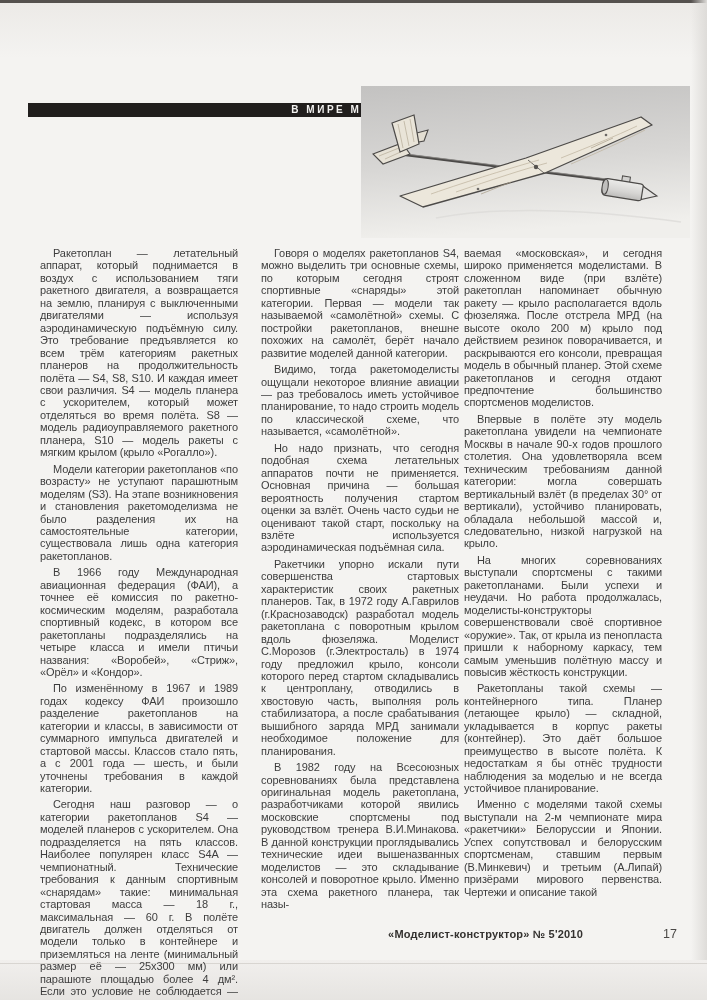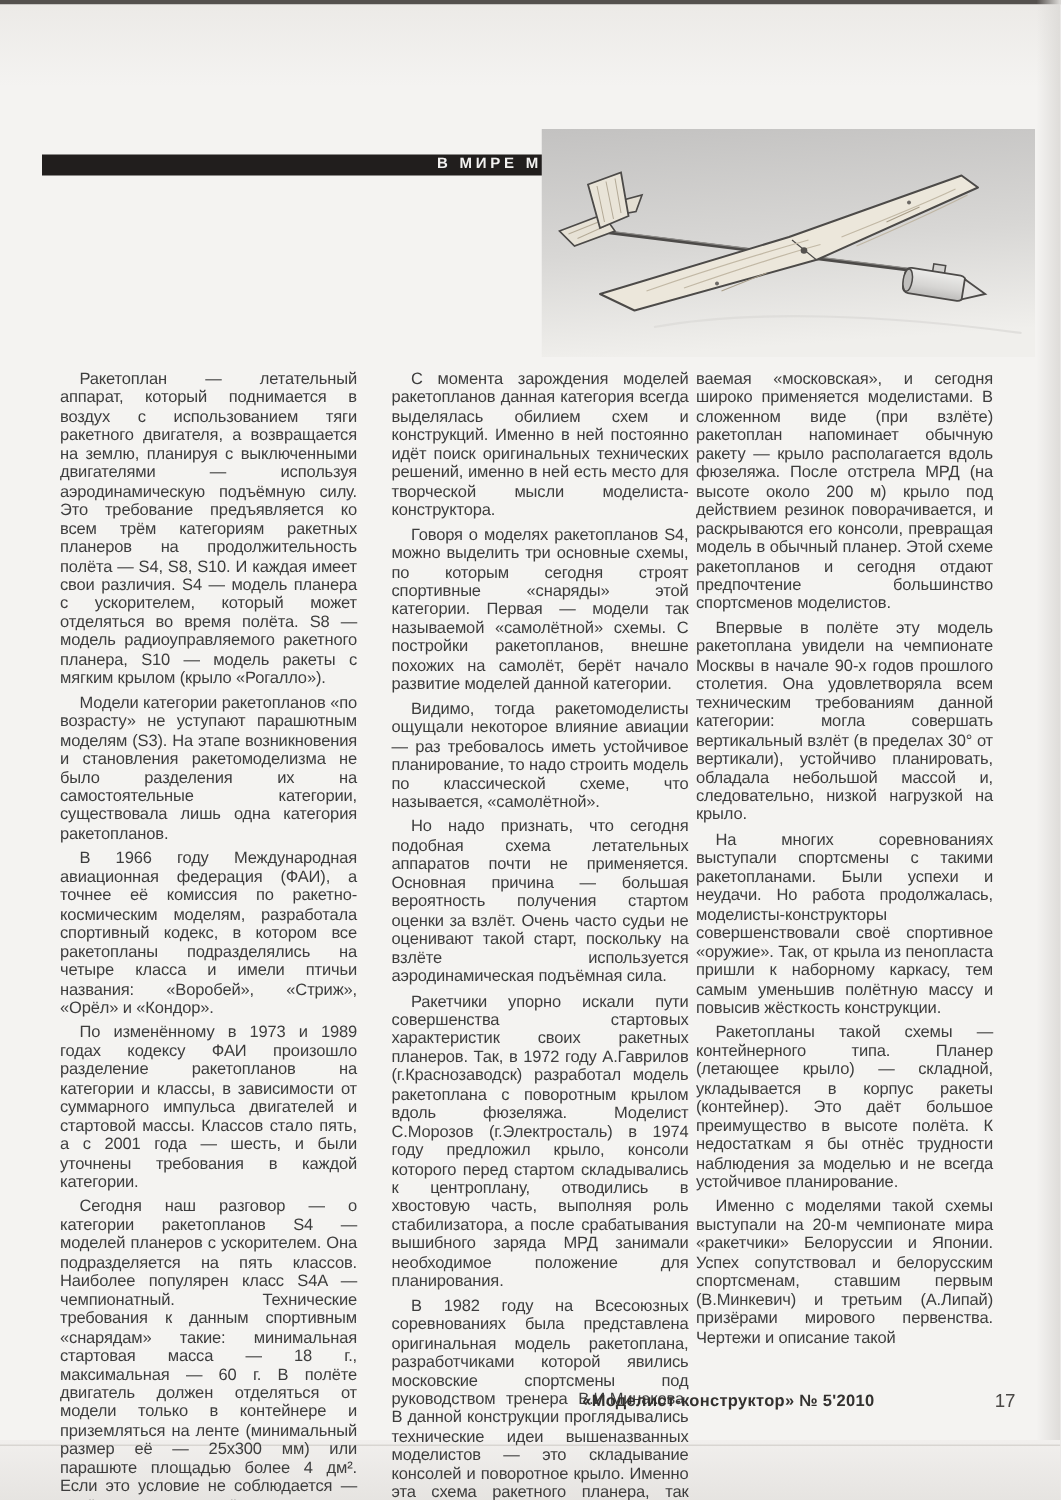--- a/index.html
+++ b/index.html
@@ -120,37 +120,36 @@
       <circle cx="175" cy="81" r="2.2" fill="#55524f"></circle>
       <circle cx="245" cy="49" r="1.3" fill="#6b6865"></circle>
       <circle cx="117" cy="103" r="1.3" fill="#6b6865"></circle>
     </svg>
   </div>
 
   <div class="col col-1">
     <p>Ракетоплан — летательный аппарат, который поднимается в воздух с использованием тяги ракетного двигателя, а возвращается на землю, планируя с выключенными двигателями — используя аэродинамическую подъёмную силу. Это требование предъявляется ко всем трём категориям ракетных планеров на продолжительность полёта — S4, S8, S10. И каждая имеет свои различия. S4 — модель планера с ускорителем, который может отделяться во время полёта. S8 — модель радиоуправляемого ракетного планера, S10 — модель ракеты с мягким крылом (крыло «Рогалло»).</p>
     <p>Модели категории ракетопланов «по возрасту» не уступают парашютным моделям (S3). На этапе возникновения и становления ракетомоделизма не было разделения их на самостоятельные категории, существовала лишь одна категория ракетопланов.</p>
     <p>В 1966 году Международная авиационная федерация (ФАИ), а точнее её комиссия по ракетно-космическим моделям, разработала спортивный кодекс, в котором все ракетопланы подразделялись на четыре класса и имели птичьи названия: «Воробей», «Стриж», «Орёл» и «Кондор».</p>
-    <p>По изменённому в 1973 и 1989 годах кодексу ФАИ произошло разделение ракетопланов на категории и классы, в зависимости от суммарного импульса двигателей и стартовой массы. Классов стало пять, а с 2001 года — шесть, и были уточнены требования в каждой категории.</p>
+    <p>По изменённому в 1967 и 1989 годах кодексу ФАИ произошло разделение ракетопланов на категории и классы, в зависимости от суммарного импульса двигателей и стартовой массы. Классов стало пять, а с 2001 года — шесть, и были уточнены требования в каждой категории.</p>
     <p>Сегодня наш разговор — о категории ракетопланов S4 — моделей планеров с ускорителем. Она подразделяется на пять классов. Наиболее популярен класс S4A — чемпионатный. Технические требования к данным спортивным «снарядам» такие: минимальная стартовая масса — 18 г., максимальная — 60 г. В полёте двигатель должен отделяться от модели только в контейнере и приземляться на ленте (минимальный размер её — 25x300 мм) или парашюте площадью более 4 дм². Если это условие не соблюдается — полёт считается незачётным.</p>
   </div>
 
   <div class="col col-2">
-    <p>С момента зарождения моделей ракетопланов данная категория всегда выделялась обилием схем и конструкций. Именно в ней постоянно идёт поиск оригинальных технических решений, именно в ней есть место для творческой мысли моделиста-конструктора.</p>
     <p>Говоря о моделях ракетопланов S4, можно выделить три основные схемы, по которым сегодня строят спортивные «снаряды» этой категории. Первая — модели так называемой «самолётной» схемы. С постройки ракетопланов, внешне похожих на самолёт, берёт начало развитие моделей данной категории.</p>
     <p>Видимо, тогда ракетомоделисты ощущали некоторое влияние авиации — раз требовалось иметь устойчивое планирование, то надо строить модель по классической схеме, что называется, «самолётной».</p>
     <p>Но надо признать, что сегодня подобная схема летательных аппаратов почти не применяется. Основная причина — большая вероятность получения стартом оценки за взлёт. Очень часто судьи не оценивают такой старт, поскольку на взлёте используется аэродинамическая подъёмная сила.</p>
     <p>Ракетчики упорно искали пути совершенства стартовых характеристик своих ракетных планеров. Так, в 1972 году А.Гаврилов (г.Краснозаводск) разработал модель ракетоплана с поворотным крылом вдоль фюзеляжа. Моделист С.Морозов (г.Электросталь) в 1974 году предложил крыло, консоли которого перед стартом складывались к центроплану, отводились в хвостовую часть, выполняя роль стабилизатора, а после срабатывания вышибного заряда МРД занимали необходимое положение для планирования.</p>
     <p>В 1982 году на Всесоюзных соревнованиях была представлена оригинальная модель ракетоплана, разработчиками которой явились московские спортсмены под руководством тренера В.И.Минакова. В данной конструкции проглядывались технические идеи вышеназванных моделистов — это складывание консолей и поворотное крыло. Именно эта схема ракетного планера, так назы-</p>
   </div>
 
   <div class="col col-3">
     <p class="no-indent">ваемая «московская», и сегодня широко применяется моделистами. В сложенном виде (при взлёте) ракетоплан напоминает обычную ракету — крыло располагается вдоль фюзеляжа. После отстрела МРД (на высоте около 200 м) крыло под действием резинок поворачивается, и раскрываются его консоли, превращая модель в обычный планер. Этой схеме ракетопланов и сегодня отдают предпочтение большинство спортсменов моделистов.</p>
     <p>Впервые в полёте эту модель ракетоплана увидели на чемпионате Москвы в начале 90-х годов прошлого столетия. Она удовлетворяла всем техническим требованиям данной категории: могла совершать вертикальный взлёт (в пределах 30° от вертикали), устойчиво планировать, обладала небольшой массой и, следовательно, низкой нагрузкой на крыло.</p>
     <p>На многих соревнованиях выступали спортсмены с такими ракетопланами. Были успехи и неудачи. Но работа продолжалась, моделисты-конструкторы совершенствовали своё спортивное «оружие». Так, от крыла из пенопласта пришли к наборному каркасу, тем самым уменьшив полётную массу и повысив жёсткость конструкции.</p>
     <p>Ракетопланы такой схемы — контейнерного типа. Планер (летающее крыло) — складной, укладывается в корпус ракеты (контейнер). Это даёт большое преимущество в высоте полёта. К недостаткам я бы отнёс трудности наблюдения за моделью и не всегда устойчивое планирование.</p>
-    <p>Именно с моделями такой схемы выступали на 20-м чемпионате мира «ракетчики» Белоруссии и Японии. Успех сопутствовал и белорусским спортсменам, ставшим первым (В.Минкевич) и третьим (А.Липай) призёрами мирового первенства. Чертежи и описание такой</p>
+    <p>Именно с моделями такой схемы выступали на 2-м чемпионате мира «ракетчики» Белоруссии и Японии. Успех сопутствовал и белорусским спортсменам, ставшим первым (В.Минкевич) и третьим (А.Липай) призёрами мирового первенства. Чертежи и описание такой</p>
   </div>
 
   <div class="footer-journal">«Моделист-конструктор» № 5'2010</div>
   <div class="footer-page">17</div>
 
 </div>
 
 </body></html>

